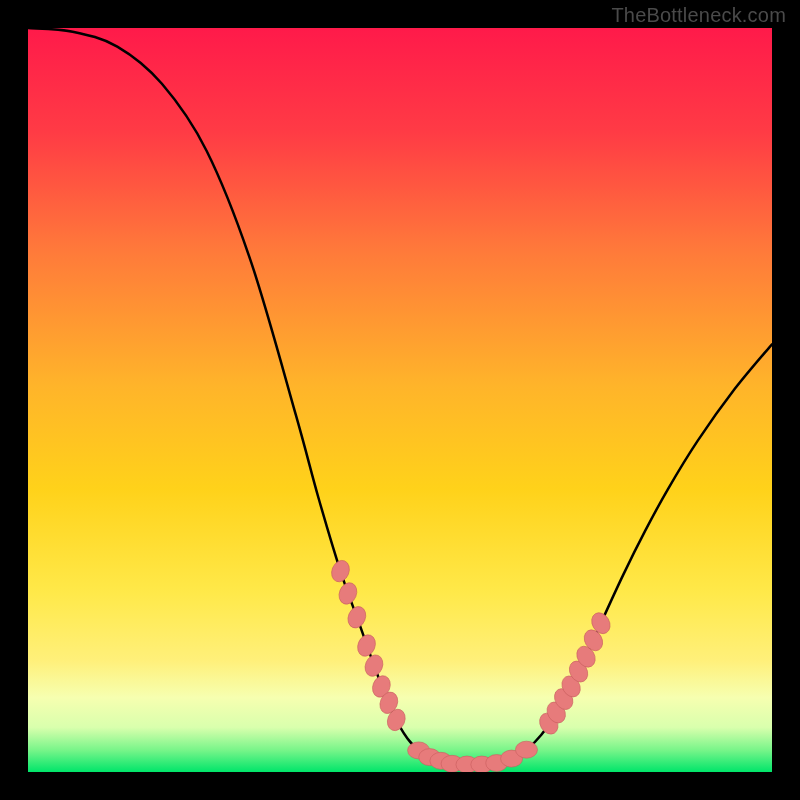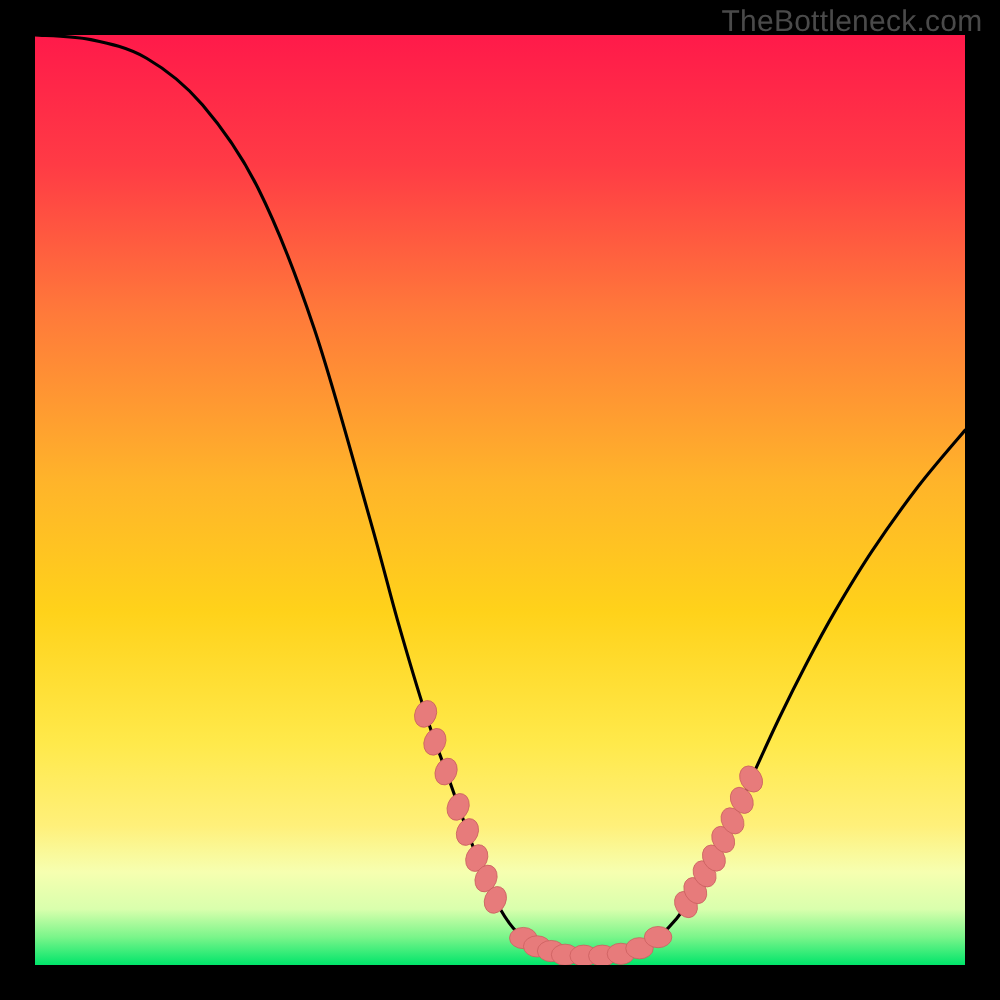--- a/index.html
+++ b/index.html
@@ -17,21 +17,21 @@
     top: 0;
     width: 800px;
     height: 800px;
     background: #000000;
   }
   .watermark {
     position: absolute;
     top: 4px;
     right: 14px;
     color: #4a4a4a;
-    font-size: 24px;
+    font-size: 20px;
     font-weight: 400;
     letter-spacing: 0.2px;
     z-index: 50;
   }
   .plot-wrap {
     position: absolute;
     left: 28px;
     top: 28px;
     width: 744px;
     height: 744px;

